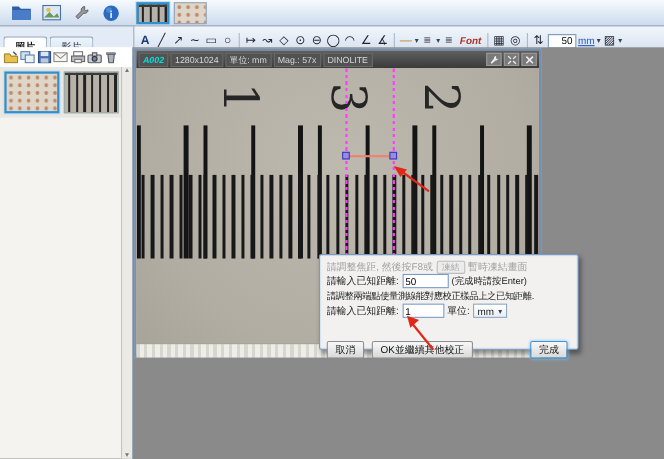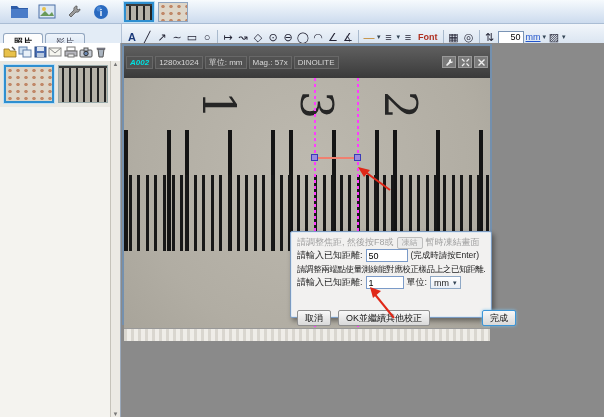--- a/index.html
+++ b/index.html
@@ -31,21 +31,21 @@
   .row2 { position:absolute; left:0; top:24px; width:604px; height:26px; display:flex; }
   .side-tabs { width:121px; background:#e3ecf6; display:flex; align-items:flex-end; padding-left:3px; gap:2px; }
   .side-tab { font-size:9px; padding:2px 10px 1px; border:1px solid #93a7c0; border-bottom:none;
     border-radius:3px 3px 0 0; background:linear-gradient(#eef4fb,#d4e2f2); color:#334; }
   .side-tab.active { background:#fdfdfd; font-weight:bold; color:#111; }
   .draw-toolbar { flex:1; background:linear-gradient(#f2f6fb,#d2dfee); border-left:1px solid #b2c2d6;
     display:flex; align-items:center; gap:1px; padding:0 3px; font-size:11px; color:#223; white-space:nowrap; }
   .tool { width:14px; text-align:center; line-height:17px; cursor:default; }
   .tsep { width:1px; height:14px; background:#a9bacd; margin:0 2px; }
   .mini-arrow { font-size:7px; color:#345; }
-  .font-label { font-size:9px; font-weight:bold; color:#b03020; padding:0 2px; }
+  .font-label { font-size:9px; font-weight:bold; font-style:italic; color:#b03020; padding:0 2px; }
   .mag-input { width:26px; height:13px; font-size:9px; text-align:right; border:1px solid #7a94b5; padding:0 2px; }
   .unit-dd { font-size:9px; color:#2255cc; text-decoration:underline; padding:0 1px; }
 
   
   .content { position:absolute; left:0; top:43px; width:604px; height:374px; display:flex; }
 
   .sidebar { width:121px; background:#f4f3ef; border-right:1px solid #9aa8ba; position:relative; }
   .side-icons { height:18px; background:#ffffff; display:flex; align-items:center;
     justify-content:space-between; padding:1px 12px 1px 3px; }
   .side-btn { width:14px; height:14px; display:flex; align-items:center; justify-content:center; }
@@ -55,21 +55,21 @@
   .vscroll { position:absolute; right:0; top:18px; bottom:0; width:10px;
     background:#eceae4; border-left:1px solid #c6c3ba; display:flex; flex-direction:column;
     justify-content:space-between; align-items:center; font-size:6px; color:#777; }
 
   .workspace { flex:1; position:relative; background:#8a8a8a; }
 
   
   .imgwin { position:absolute; left:1px; top:1px; width:370px; height:281px;
     border:2px solid #7490ae; background:#c8c4ba; }
   .titlebar { height:16px; background:linear-gradient(#606060,#3a3a3a); display:flex;
-    align-items:center; gap:2px; padding:16px 2px; }
+    align-items:center; gap:2px; padding:0 2px; }
   .seg { font-size:8px; color:#d8d8d8; background:#525252; border:1px solid #686868;
     padding:0 3px; line-height:11px; white-space:nowrap; }
   .seg-a002 { color:#00e0e0; font-weight:bold; font-style:italic; }
   .tb-btns { margin-left:auto; display:flex; gap:2px; }
   .tb-btn { width:14px; height:12px; background:#7a7a7a; border:1px solid #999;
     display:flex; align-items:center; justify-content:center; }
 
   .photo { position:relative; width:366px; height:250px; overflow:hidden;
     background:radial-gradient(circle at 50% 35%, #bdb9af 0%, #b1ada3 70%, #a8a49a 100%); }
   .ruler-num { position:absolute; width:48px; height:48px; display:flex; align-items:center;
@@ -88,21 +88,21 @@
   .measure-line { position:absolute; left:190px; top:79px; width:44px; height:2px; background:#f08070; }
   .handle { position:absolute; top:76px; width:7px; height:7px; border:1px solid #3a3ab8; background:#9a8ae0; }
   .overlay-svg { position:absolute; left:0; top:0; pointer-events:none; }
 
   .annot { height:13px; background:#ece9e2; border-top:1px solid #999; display:flex; }
   .annot-input { width:140px; background:#f8f7f2; border:1px solid #a8a69e; font-size:8px;
     font-style:italic; color:#444; padding:0 2px; font-family:"Liberation Sans", sans-serif; }
   .annot-stripes { flex:1; background:repeating-linear-gradient(90deg,#d9d6cf 0 3px,#efede8 3px 7px); }
 
   
-  .dialog { position:absolute; left:169px; top:188px; width:202px; height:87px;
+  .dialog { position:absolute; left:169px; top:188px; width:236px; height:87px;
     background:#f2f1f0; border:1px solid #7b9ac0; border-radius:2px;
     box-shadow:0 0 0 1px #dde9f4 inset, 2px 3px 5px rgba(0,0,0,.4); font-size:9px; color:#222; }
   .dlg-row { position:absolute; left:6px; white-space:nowrap; display:flex; align-items:center; gap:3px; }
   .dlg-gray { color:#a0a0a0; }
   .freeze-btn { border:1px solid #bdbdbd; background:#ececec; color:#a5a5a5; font-size:8px;
     padding:0 4px; border-radius:2px; line-height:10px; }
   .dlg-input { height:13px; font-size:9px; border:1px solid #7a9ac8; background:#fff;
     padding:0 2px; font-family:"Liberation Sans", sans-serif; }
   .dlg-hint { font-size:8.5px; }
   .dlg-line3 { font-size:8.5px; letter-spacing:-0.4px; }

